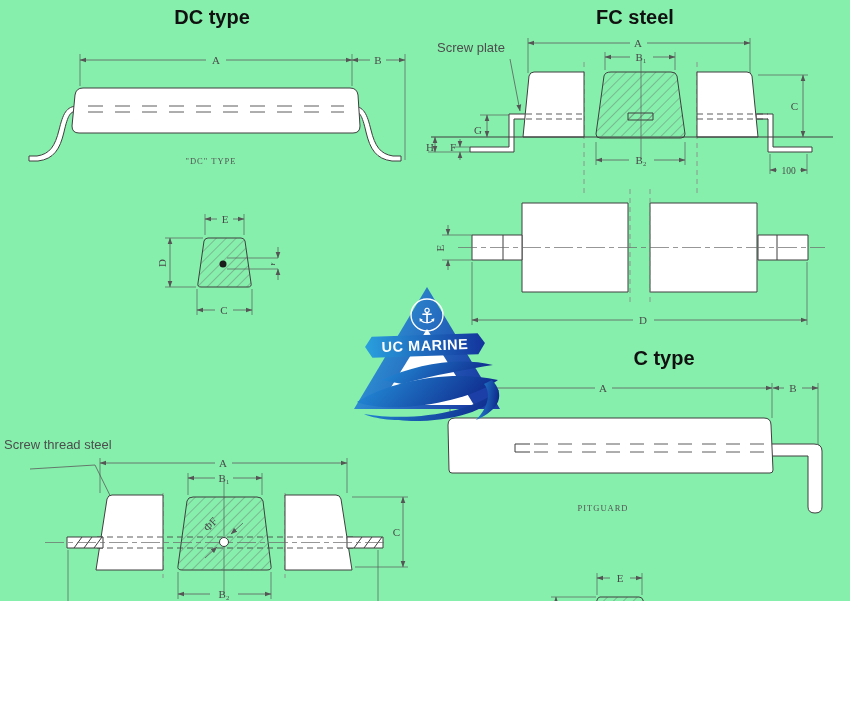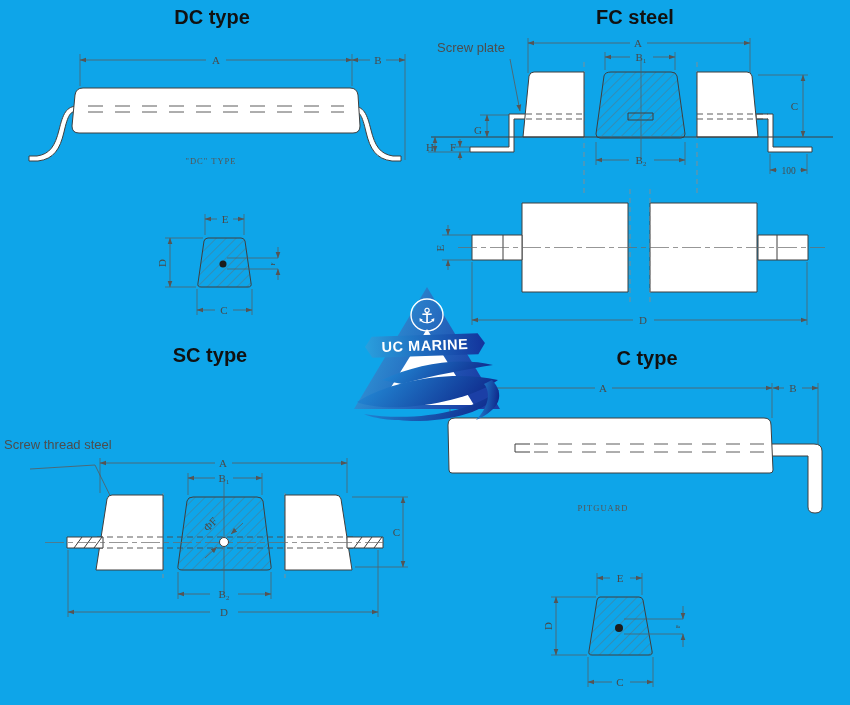--- a/index.html
+++ b/index.html
@@ -1,16 +1,16 @@
 <!DOCTYPE html>
 <html><head>
 <meta charset="utf-8">
 <style>
   html,body{margin:0;padding:0;background:#fff;}
-  #canvas{position:relative;width:850px;height:705px;background:#0ea5e9;overflow:hidden;
+  #canvas{position:relative;width:850px;height:601px;background:#86efac;overflow:hidden;
           font-family:"Liberation Sans",sans-serif;}
   .abs{position:absolute;}
   .title{font-weight:bold;font-size:20px;color:#111;text-align:center;width:200px;
          font-family:"Liberation Sans",sans-serif;}
   .lbl{font-size:13px;color:#4d4d4d;font-family:"Liberation Sans",sans-serif;}
   svg{overflow:visible;}
   .ln{stroke:#3f3f3f;stroke-width:1;fill:none;stroke-linejoin:round;}
   .fw{fill:#ffffff;stroke:#3f3f3f;stroke-width:1;stroke-linejoin:round;}
   .hz{fill:url(#hatch);stroke:#3f3f3f;stroke-width:1;stroke-linejoin:round;}
   .dim{stroke:#5a5a5a;stroke-width:0.8;fill:none;}
@@ -37,22 +37,21 @@
         <path d="M0,0.5 L9.5,4 L0,7.5 Z" fill="#555"></path>
       </marker>
       <pattern id="hatch" width="7" height="7" patternUnits="userSpaceOnUse" patternTransform="rotate(45)">
         <line x1="0" y1="0" x2="0" y2="7" stroke="#6a6a6a" stroke-width="0.8"></line>
       </pattern>
     </defs>
   </svg>
 
   <div class="abs title" style="left:112px;top:6px">DC type</div>
   <div class="abs title" style="left:535px;top:6px">FC steel</div>
-  <div class="abs title" style="left:110px;top:344px">SC type</div>
-  <div class="abs title" style="left:547px;top:347px">C type</div>
+  <div class="abs title" style="left:564px;top:347px">C type</div>
 
   <div class="abs lbl" style="left:437px;top:40px">Screw plate</div>
   <div class="abs lbl" style="left:4px;top:437px">Screw thread steel</div>
 
   <svg class="abs" style="left:20px;top:40px" width="400" height="140" viewBox="0 0 400 140">
     <g>
       <line class="ext" x1="60" y1="14" x2="60" y2="46"></line>
       <line class="ext" x1="332" y1="14" x2="332" y2="46"></line>
       <line class="dim" x1="60" y1="20" x2="186" y2="20" marker-start="url(#arr)"></line>
       <line class="dim" x1="206" y1="20" x2="332" y2="20" marker-end="url(#arr)"></line>

